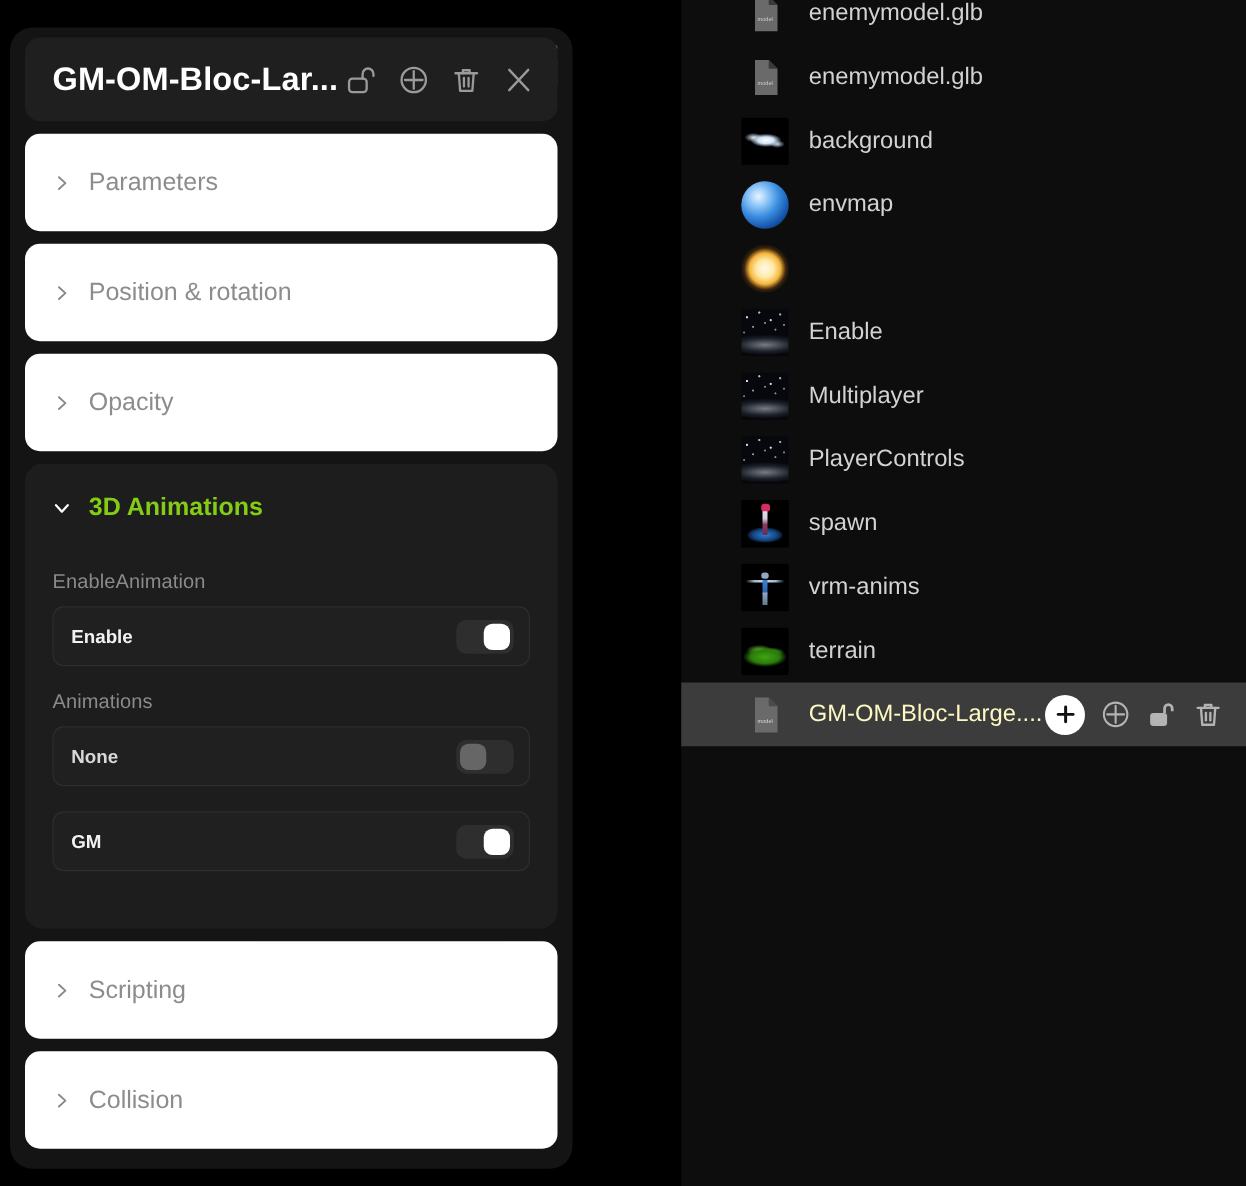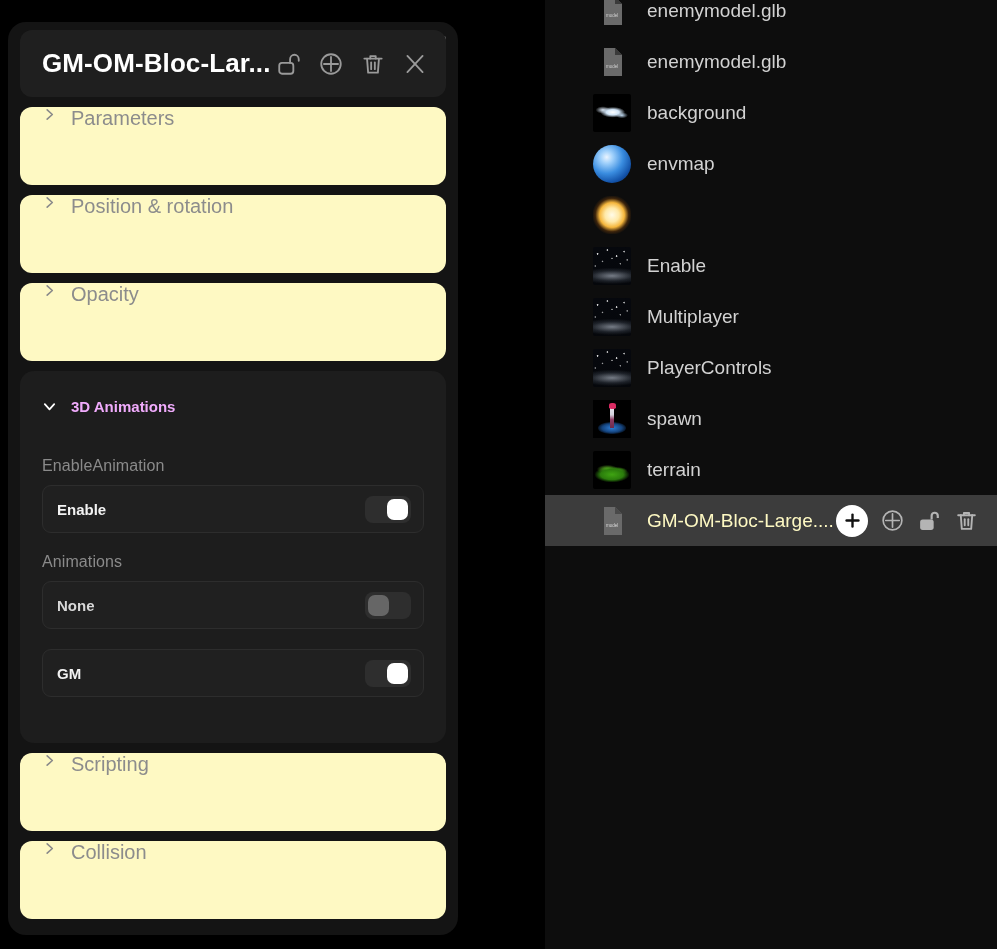--- a/index.html
+++ b/index.html
@@ -43,40 +43,40 @@
     color: #ffffff; font-size: 26px; font-weight: 700;
     letter-spacing: .1px; white-space: nowrap; overflow: hidden;
     flex: 1 1 auto;
   }
   .hdr-icons { display: flex; align-items: center; gap: 16px; flex: 0 0 auto; }
   .hdr-icons .ic { width: 26px; height: 26px; color: #9a9a9a; display: block; cursor: pointer; }
   .hdr-icons .ic svg { width: 100%; height: 100%; display: block; }
 
   
   .section {
-    background: #fef9c3; border-radius: 12px;
-    display: flex; align-items: flex-start;
+    background: #ffffff; border-radius: 12px;
+    display: flex; align-items: center;
     height: 78px; flex: 0 0 78px;
     padding: 0 22px;
     cursor: pointer;
   }
   .chev { width: 15px; flex: 0 0 15px; color: #8a8a8a; margin-right: 14px; display:block; }
   .chev svg { width: 100%; height: 15px; display:block; }
   .sec-label { color: #8c8c8c; font-size: 20px; font-weight: 400; }
 
   .section.open {
     background: #1d1d1d; border-radius: 14px;
     flex-direction: column; align-items: stretch; height: auto; flex: 0 0 auto;
     padding: 0 0 26px 0; cursor: default;
   }
   .sec-open-head {
     display:flex; align-items:center; height: 70px; padding: 0 22px; cursor: pointer;
   }
   .sec-open-head .chev { color: #ffffff; }
-  .sec-open-head .sec-label { color: #f0abfc; font-weight: 700; font-size: 15px; }
+  .sec-open-head .sec-label { color: #84cc16; font-weight: 700; font-size: 20px; }
 
   .sec-body { padding: 0 22px; }
   .group-label {
     color: #8a8a8a; font-size: 16px; font-weight: 400;
     margin: 16px 0 10px 0; letter-spacing: .1px;
   }
   .prop-row {
     background: #202020; border: 1px solid #2d2d2d; border-radius: 9px;
     height: 48px; display:flex; align-items:center; justify-content: space-between;
     padding: 0 12px 0 14px; margin-bottom: 20px;
@@ -397,20 +397,29 @@
 
     <div class="sb-row">
       <span class="sb-thumb tb-avatar">
         <span class="glow"></span>
             <span class="body"></span>
             <span class="head"></span>
       </span>
       <span class="sb-name">spawn</span>
     </div>
 
+    <div class="sb-row">
+      <span class="sb-thumb tb-vrm">
+        <span class="arm"></span>
+            <span class="head2"></span>
+            <span class="torso"></span>
+            <span class="legs"></span>
+      </span>
+      <span class="sb-name">vrm-anims</span>
+    </div>
 
     <div class="sb-row">
       <span class="sb-thumb">
         <span class="thumb-img tb-terrain" style="display:block;"></span>
       </span>
       <span class="sb-name">terrain</span>
     </div>
 
     <div class="sb-row selected">
       <span class="sb-thumb">

